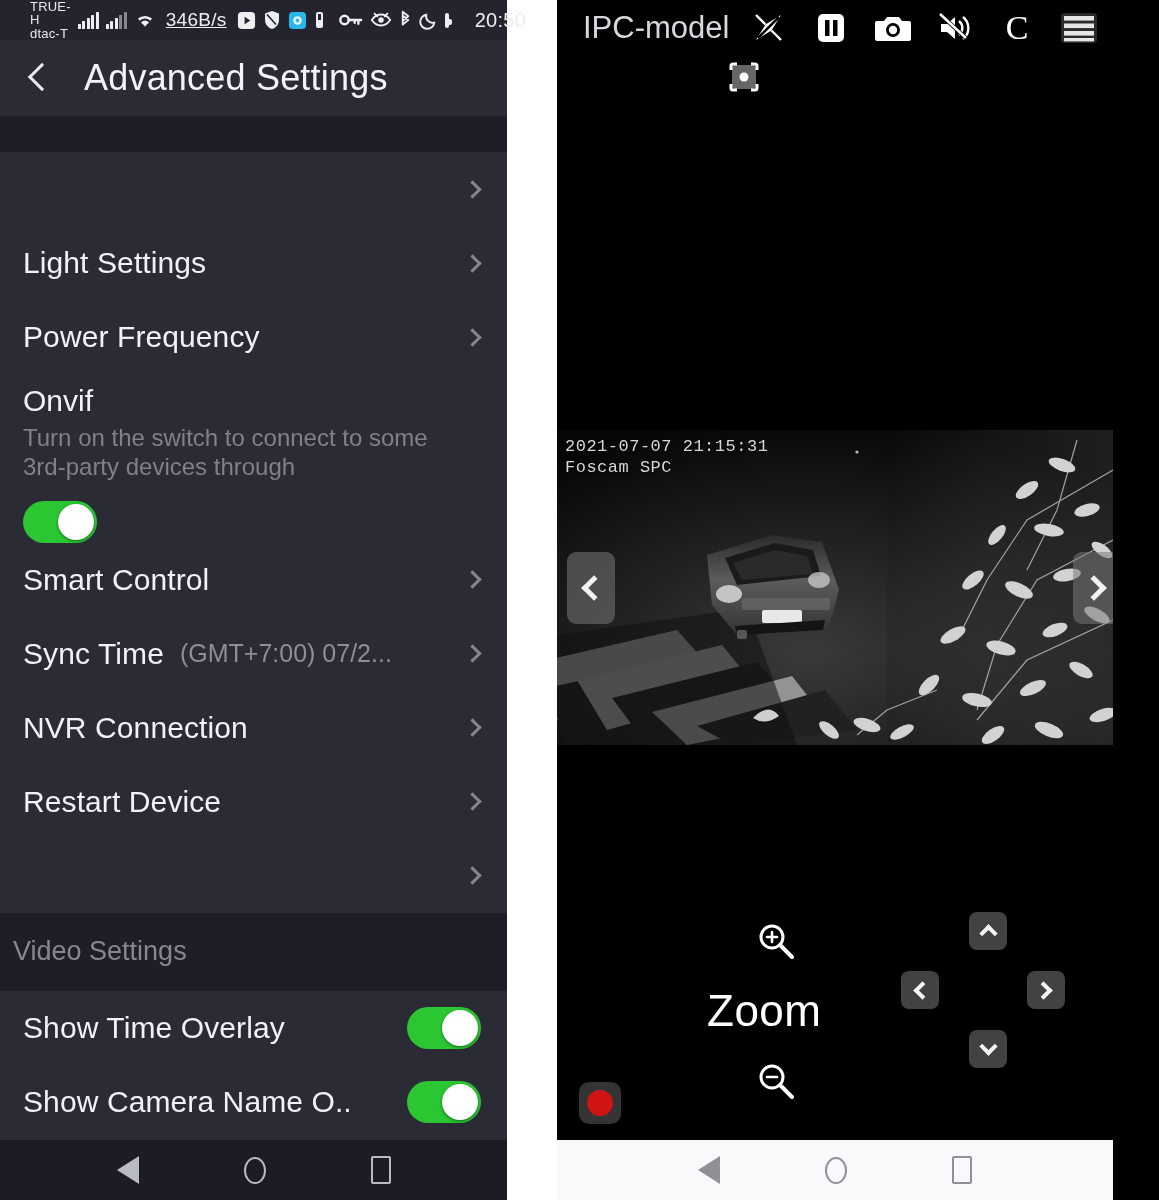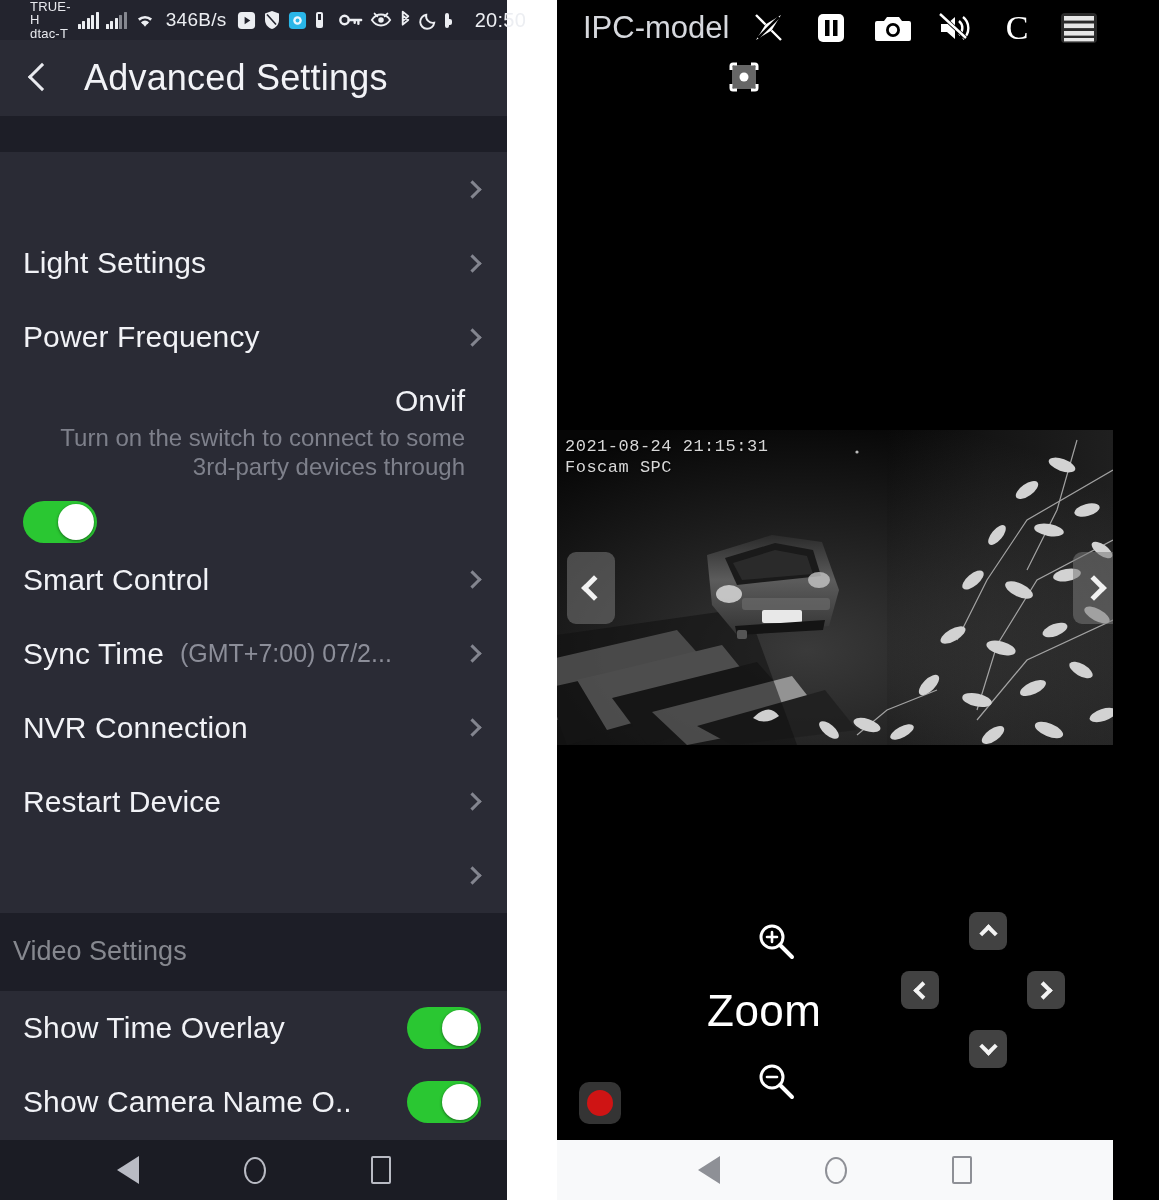--- a/index.html
+++ b/index.html
@@ -22,21 +22,21 @@
     height: 40px; background: #23242e;
     display: flex; align-items: center;
     padding: 0 12px 0 30px;
     gap: 7px; flex-shrink: 0;
   }
   .carrier { display: flex; flex-direction: column; line-height: 1.05;
     font-size: 13px; color: #e8e9ee; letter-spacing: .2px; }
   .sb-icon { display: inline-flex; align-items: center; justify-content: center;
     color: #eceef2; }
   .net-speed { font-size: 19px; color: #eceef2; letter-spacing: .3px;
-    margin: 0 3px; }
+    margin: 0 3px; text-decoration: underline; }
   .sb-clock { font-size: 20px; color: #eceef2; margin-left: 19px; letter-spacing: .3px; }
   .bars { display: flex; align-items: flex-end; gap: 1.5px; height: 17px; }
   .bars i { width: 3px; background: #eceef2; display: block; border-radius: .5px; }
   .bars i:nth-child(1){height:5px} .bars i:nth-child(2){height:8px}
   .bars i:nth-child(3){height:11px} .bars i:nth-child(4){height:14px}
   .bars i:nth-child(5){height:17px}
   .bars.dim i:nth-child(4),.bars.dim i:nth-child(5){background:#85878f}
   .batt { width: 28px; height: 15px; border: 2px solid #eceef2; border-radius: 3px;
     position: relative; display: inline-block; }
   .batt::after { content:""; position:absolute; right:-5px; top:4px; width:3px;
@@ -71,21 +71,21 @@
   .row-label { font-size: 30px; color: #f1f2f6; white-space: nowrap; letter-spacing: .1px; }
   .row-value { font-size: 25px; color: #8c8e99; margin-left: 16px; white-space: nowrap;
     overflow: hidden; }
   .spacer { flex: 1 1 auto; }
   .chev {
     width: 13px; height: 13px; border-right: 3px solid #83858f;
     border-top: 3px solid #83858f; transform: rotate(45deg); flex-shrink: 0;
     margin-right: 6px;
   }
   .row.onvif { min-height: 118px; align-items: flex-start; padding-top: 8px; flex-wrap: wrap; }
-  .onvif-text { flex: 1 1 auto; padding-right: 20px; text-align: right; }
+  .onvif-text { flex: 1 1 auto; padding-right: 20px; }
   .onvif-title { font-size: 30px; color: #f1f2f6; line-height: 1.25; }
   .onvif-desc { font-size: 24px; color: #7e808b; line-height: 1.22; margin-top: 3px;
     max-height: 58px; overflow: hidden; }
   .toggle {
     width: 74px; height: 42px; border-radius: 21px; position: relative;
     flex-shrink: 0; cursor: pointer; margin-right: 4px;
   }
   .toggle .knob {
     position: absolute; top: 3px; width: 36px; height: 36px; border-radius: 50%;
     background: #fff; box-shadow: 0 1px 3px rgba(0,0,0,.5);
@@ -513,21 +513,21 @@
             <ellipse cx="436" cy="305" rx="13" ry="6" transform="rotate(-35 436 305)"></ellipse>
             <ellipse cx="310" cy="295" rx="14" ry="6" transform="rotate(18 310 295)"></ellipse>
             <ellipse cx="345" cy="302" rx="13" ry="5.5" transform="rotate(-28 345 302)"></ellipse>
             <ellipse cx="272" cy="300" rx="12" ry="5.5" transform="rotate(40 272 300)"></ellipse>
           </g>
           <path d="M196 288 q16 -16 26 -2 q-14 10 -26 2z" fill="#cfcfcf"></path>
           <circle cx="300" cy="22" r="1.6" fill="#bdbdbd"></circle>
         </svg>
 
         <div class="vid-time">
-          <div>2021-08-24 21:15:31</div>
+          <div>2021-07-07 21:15:31</div>
           <div>Foscam SPC</div>
         </div>
 
         <div class="nav-arrow left">
             <span class="arrow-gl"></span>
           </div>
         <div class="nav-arrow right">
             <span class="arrow-gl"></span>
           </div>
       </div>

